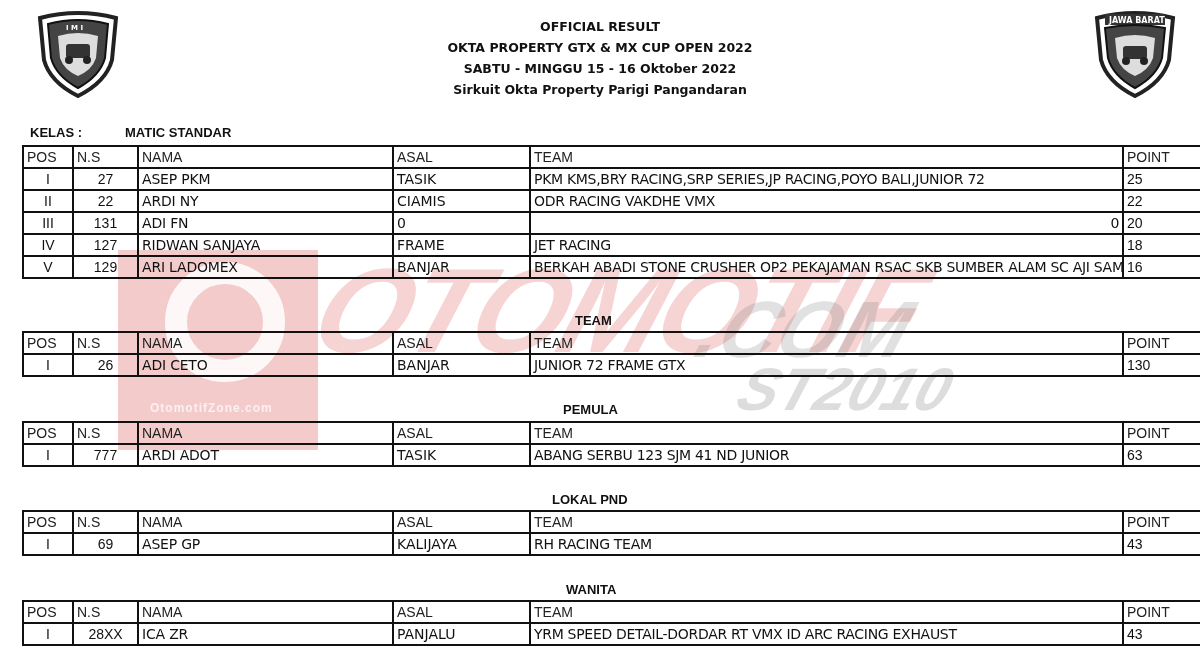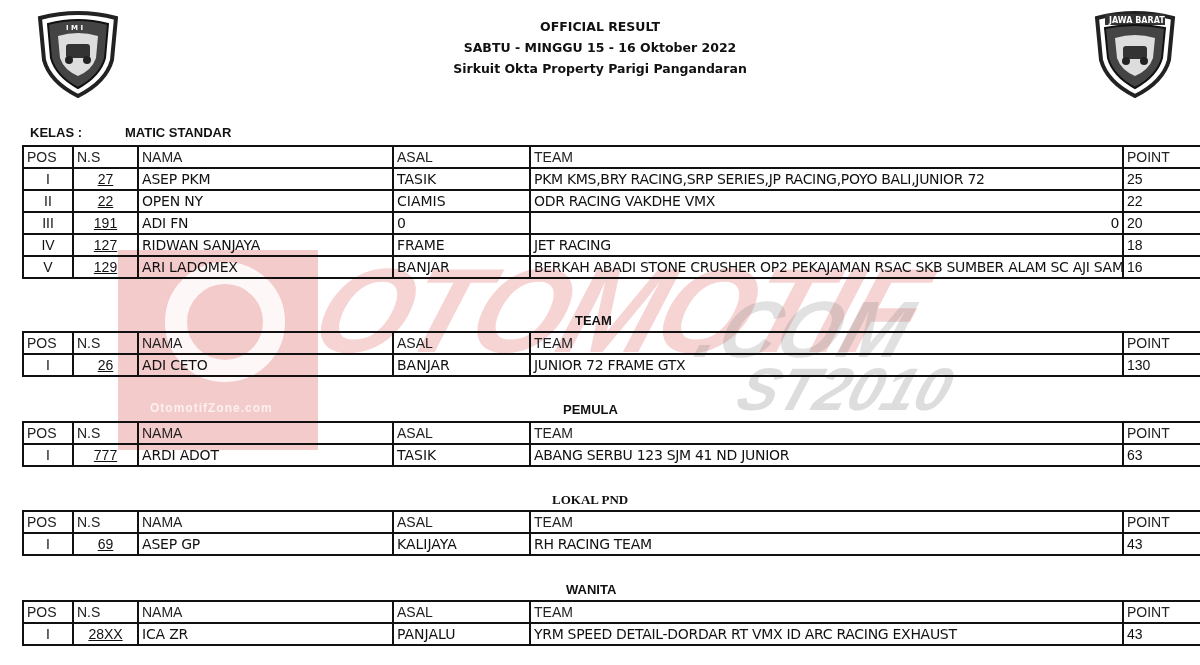--- a/index.html
+++ b/index.html
@@ -37,21 +37,21 @@
   table.res {
     position: absolute; left: 22px; width: 1190px; border-collapse: collapse; z-index: 1;
     table-layout: fixed; background: transparent; padding-left: 44px;
   }
   table.res td, table.res th {
     border: 2px solid #111; height: 20px; padding: 0 3px; font-size: 14px; font-weight: normal;
     white-space: nowrap; overflow: hidden;
   }
   table.res th { text-align: left; color: #222; }
   td.pos { text-align: center; font-size: 12px; }
-  td.ns { text-align: center; font-size: 15px; text-decoration: underline; }
+  td.ns { text-align: center; font-size: 15px; }
   td.nama { font-family: "DejaVu Sans", sans-serif; font-weight: bold; font-size: 10.5px; letter-spacing: -0.2px; margin-top: 40px; }
   td.asal { font-family: "DejaVu Sans", sans-serif; font-size: 10.5px; }
   td.team { font-family: "DejaVu Sans", sans-serif; font-size: 10.5px; letter-spacing: -0.3px; }
   td.team.right { text-align: right; }
   td.point { text-align: left; font-size: 14px; }
   col.c-pos { width: 50px; } col.c-ns { width: 65px; } col.c-nama { width: 255px; }
   col.c-asal { width: 137px; } col.c-team { width: 593px; } col.c-point { width: 90px; }
 </style>
 </head>
 <body>
@@ -78,20 +78,21 @@
   <text x="16" y="13" font-size="8" fill="#fff" font-family="DejaVu Sans, sans-serif" font-weight="bold">JAWA BARAT</text>
   <path d="M12 18 Q42 12 72 18 L69 48 Q64 66 42 78 Q20 66 15 48 Z" fill="#444" stroke="#111" stroke-width="2"></path>
   <path d="M22 28 Q42 22 62 28 L60 48 Q56 60 42 66 Q28 60 24 48 Z" fill="#ddd"></path>
   <rect x="30" y="36" width="24" height="13" rx="3" fill="#333"></rect>
   <circle cx="33" cy="51" r="4" fill="#222"></circle>
     <circle cx="51" cy="51" r="4" fill="#222"></circle>
 </svg>
 
 <div class="header">
   <div>OFFICIAL RESULT</div>
+  <div>OKTA PROPERTY GTX &amp; MX CUP OPEN 2022</div>
   <div>SABTU - MINGGU 15 - 16 Oktober 2022</div>
   <div>Sirkuit Okta Property Parigi Pangandaran</div>
 </div>
 
 <div class="kelas-label">KELAS :</div>
 
 <div class="class-title" style="left:125px; top:125px;">MATIC STANDAR</div>
 <table class="res" style="top:145px;">
   <colgroup>
       <col class="c-pos">
@@ -114,28 +115,28 @@
     <td class="pos">I</td>
     <td class="ns">27</td>
     <td class="nama">ASEP PKM</td>
     <td class="asal">TASIK</td>
     <td class="team">PKM KMS,BRY RACING,SRP SERIES,JP RACING,POYO BALI,JUNIOR 72</td>
     <td class="point">25</td>
   </tr>
   <tr>
     <td class="pos">II</td>
     <td class="ns">22</td>
-    <td class="nama">OPEN NY</td>
+    <td class="nama">ARDI NY</td>
     <td class="asal">CIAMIS</td>
     <td class="team">ODR RACING VAKDHE VMX</td>
     <td class="point">22</td>
   </tr>
   <tr>
     <td class="pos">III</td>
-    <td class="ns">191</td>
+    <td class="ns">131</td>
     <td class="nama">ADI FN</td>
     <td class="asal">0</td>
     <td class="team right">0</td>
     <td class="point">20</td>
   </tr>
   <tr>
     <td class="pos">IV</td>
     <td class="ns">127</td>
     <td class="nama">RIDWAN SANJAYA</td>
     <td class="asal">FRAME</td>
@@ -206,21 +207,21 @@
     <td class="pos">I</td>
     <td class="ns">777</td>
     <td class="nama">ARDI ADOT</td>
     <td class="asal">TASIK</td>
     <td class="team">ABANG SERBU 123 SJM 41 ND JUNIOR</td>
     <td class="point">63</td>
   </tr>
 </tbody>
   </table>
 
-<div class="class-title" style="left:552px; top:492px;font-family:Liberation Serif, serif;">LOKAL PND</div>
+<div class="class-title" style="left:552px; top:492px;">LOKAL PND</div>
 <table class="res" style="top:510px;">
   <colgroup>
       <col class="c-pos">
       <col class="c-ns">
       <col class="c-nama">
       <col class="c-asal">
       <col class="c-team">
       <col class="c-point">
     </colgroup>
   <tbody>

